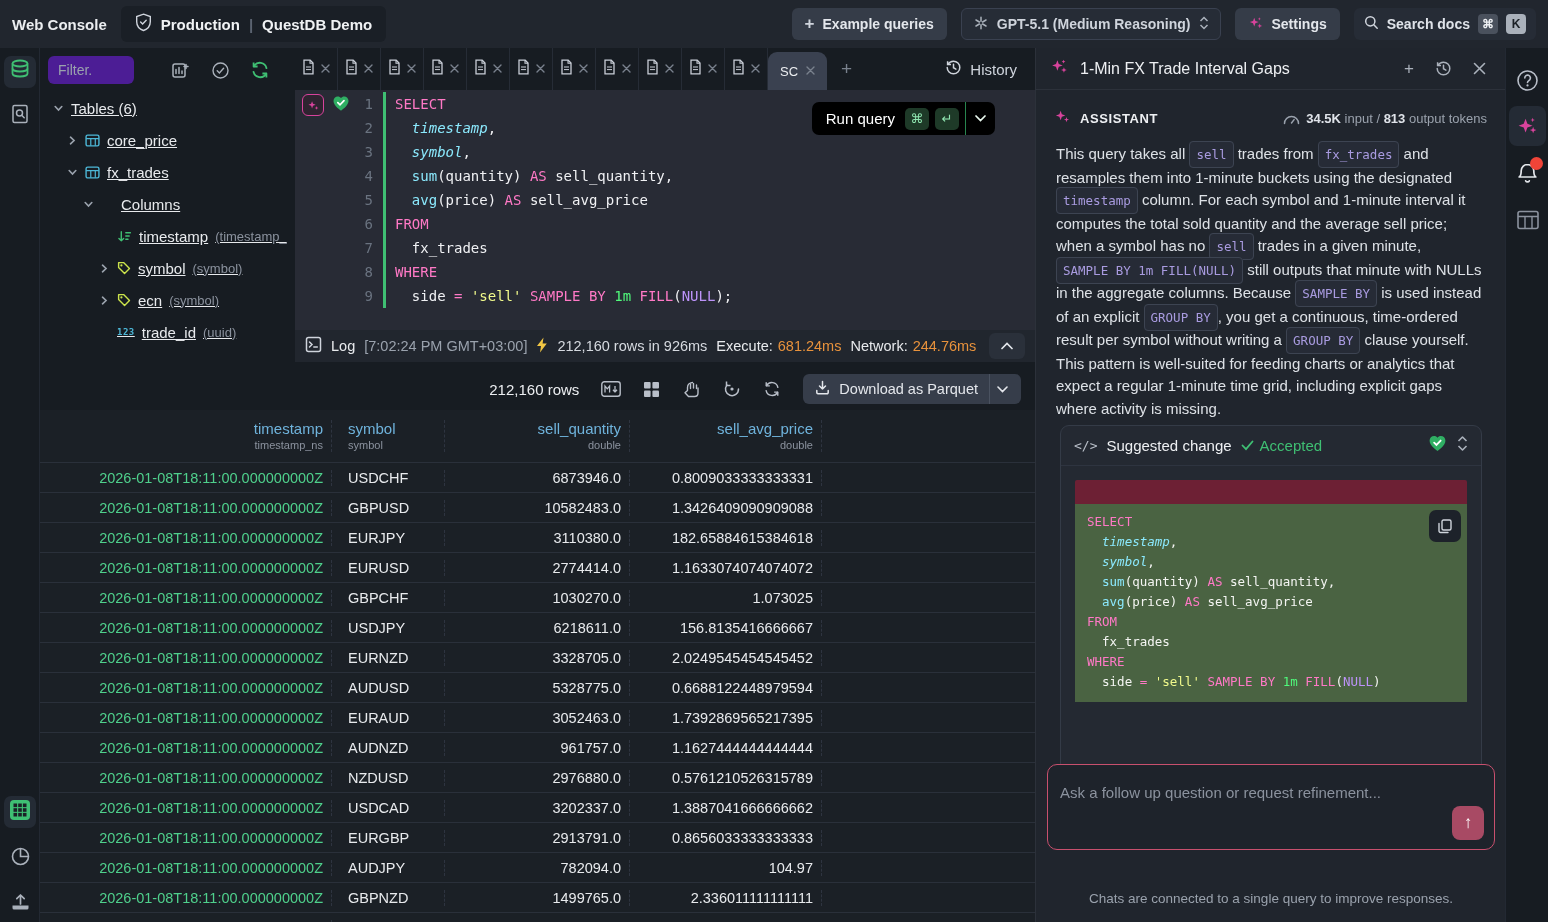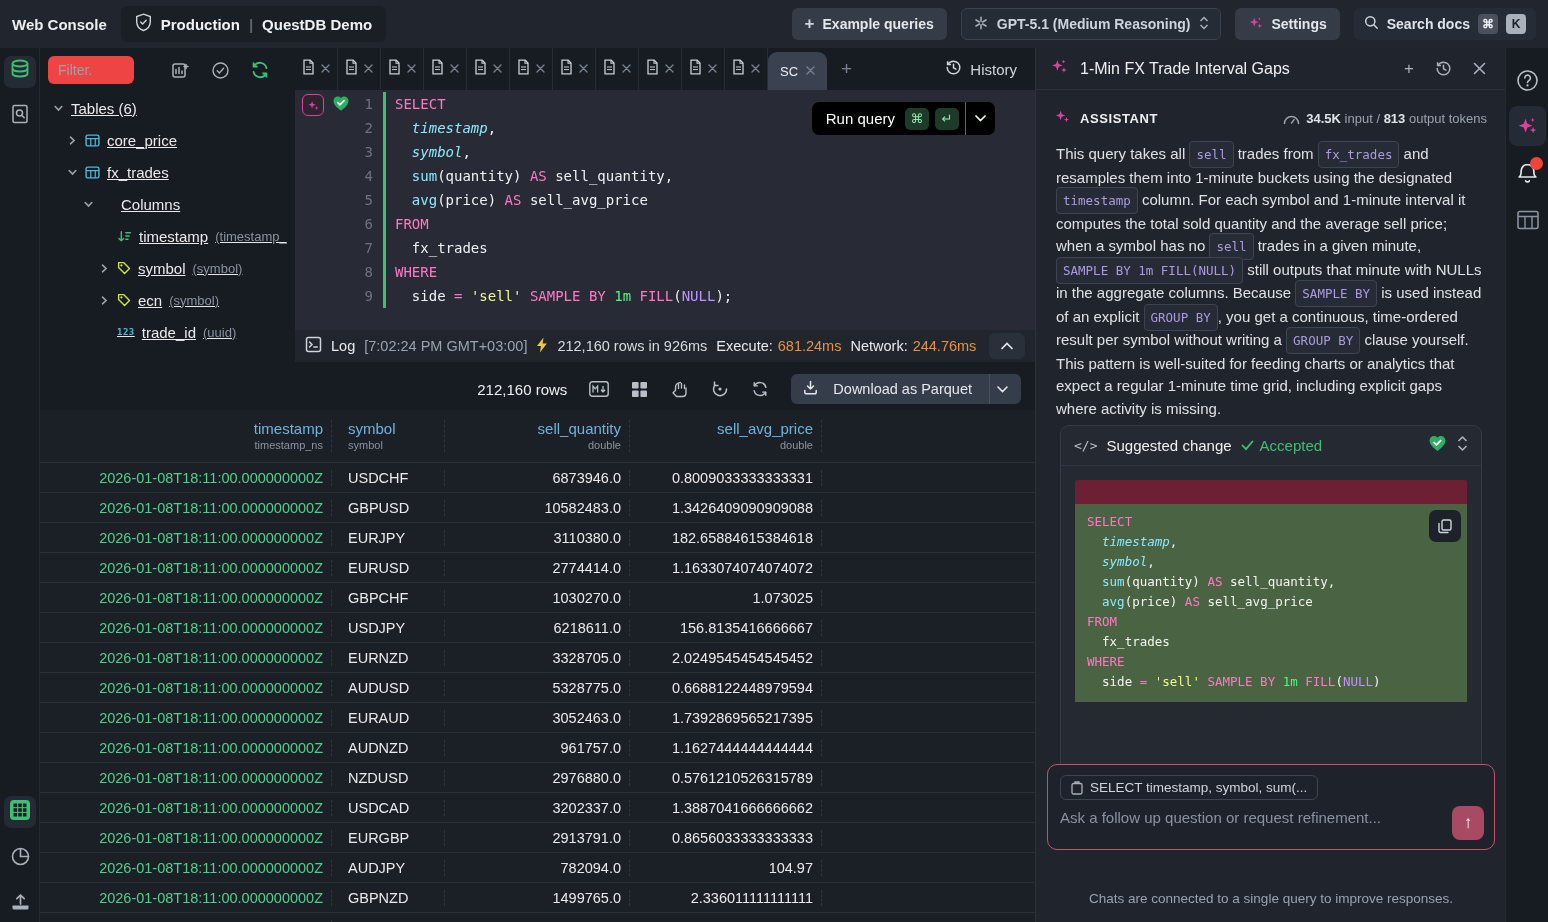--- a/index.html
+++ b/index.html
@@ -29,21 +29,21 @@
   
   #left-rail { position:absolute; left:0; top:48px; width:40px; height:874px; background:#171c22;
     border-right:1px solid #232933; }
   .rail-tile { position:absolute; left:4px; width:32px; height:32px; border-radius:7px;
     display:flex; align-items:center; justify-content:center; cursor:pointer; }
   .rail-tile.active { background:#242b35; }
 
   
   #sidebar { position:absolute; left:40px; top:48px; width:255px; height:362px; background:#171c22; overflow:hidden; }
   #filter-row { display:flex; align-items:center; height:44px; padding:0 8px; gap:0; }
-  #filter-input { width:86px; height:28px; background:#ef4444; border:none; border-radius:6px;
+  #filter-input { width:86px; height:28px; background:#4c1d95; border:none; border-radius:6px;
     color:#e4e7ec; font-size:14px; padding:0 10px; outline:none; }
   #filter-input::placeholder { color:#9aa2ad; }
   .side-ico { width:40px; display:flex; justify-content:center; cursor:pointer; }
   .tree-row { display:flex; align-items:center; height:32px; gap:7px; font-size:15px; color:#e8eaed;
     cursor:pointer; white-space:nowrap; overflow:hidden;text-decoration:underline; }
   .tree-type { color:#8b929e; font-size:13px; }
   .chev-slot { width:12px; display:flex; justify-content:center; flex:none; }
   .tree-ico { display:flex; align-items:center; flex:none; }
 
   
@@ -84,21 +84,21 @@
     display:flex; align-items:center; gap:9px; padding:0 10px; font-size:14.5px; }
   #logbar .muted { color:#9aa2ad; }
   #logbar .orange { color:#e8923c; }
   #log-collapse { margin-left:auto; width:36px; height:26px; background:#2a303a; border-radius:6px;
     display:flex; align-items:center; justify-content:center; cursor:pointer; }
 
   #results-toolbar { position:absolute; left:295px; top:372px; width:740px; height:34px;
     display:flex; align-items:center; justify-content:flex-end; gap:22px; padding-right:14px; }
   #results-toolbar .cnt { font-size:15px; color:#eceef1; }
   .rt-ico { cursor:pointer; display:flex; }
-  #download-btn { display:flex; align-items:center; gap:15px; background:#363d4a; border-radius:6px;
+  #download-btn { display:flex; align-items:center; gap:9px; background:#363d4a; border-radius:6px;
     height:30px; padding:0 6px 0 12px; font-size:14.5px; color:#e4e7ec; cursor:pointer; }
   #download-btn .dd { border-left:1px solid #4a5260; padding:0 7px; margin-left:2px; height:30px;
     display:flex; align-items:center; }
 
   
   #grid { position:absolute; left:40px; top:410px; width:995px; height:512px; background:#1b2026; overflow:hidden; }
   .gr { display:grid; grid-template-columns:292px 113px 185px 192px; }
   #grid-head { height:52px; align-items:center; }
   .hcell { padding:0 8px; }
   .hcell .hn { font-size:15px; color:#6fb3dc; line-height:18px; }
@@ -893,29 +893,20 @@
       <span id="copy-btn">
         <svg width="14" height="15" viewBox="0 0 14 15">
             <rect x="4" y="1" width="9" height="10" rx="1.5" fill="none" stroke="#cfd4dc" stroke-width="1.4"></rect>
             <path d="M10 13.5H2.5A1.5 1.5 0 011 12V4.5" fill="none" stroke="#cfd4dc" stroke-width="1.4" stroke-linecap="round"></path>
           </svg>
       </span>
     </div>
   </div>
 
   <div id="chat-inputbox">
-    <div id="context-chip">
-      <span style="display:flex;">
-        <svg width="12" height="14" viewBox="0 0 12 14">
-            <rect x="1" y="2.5" width="10" height="10.5" rx="1.5" fill="none" stroke="#aab1bb" stroke-width="1.3"></rect>
-            <path d="M4 2.5V1h4v1.5" fill="none" stroke="#aab1bb" stroke-width="1.3"></path>
-          </svg>
-      </span>
-      <span style="overflow:hidden;text-overflow:ellipsis;">SELECT timestamp, symbol, sum(...</span>
-    </div>
     <input id="chat-input" placeholder="Ask a follow up question or request refinement..." style="">
     <span id="send-btn">↑</span>
   </div>
   <div id="chat-footer">Chats are connected to a single query to improve responses.</div>
 </div>
 
 <div id="right-rail">
   <div class="rr-tile" style="top:12px;">
     <svg width="23" height="23" viewBox="0 0 23 23">
         <circle cx="11.5" cy="11.5" r="9.5" fill="none" stroke="#b9bfc9" stroke-width="1.6"></circle>

